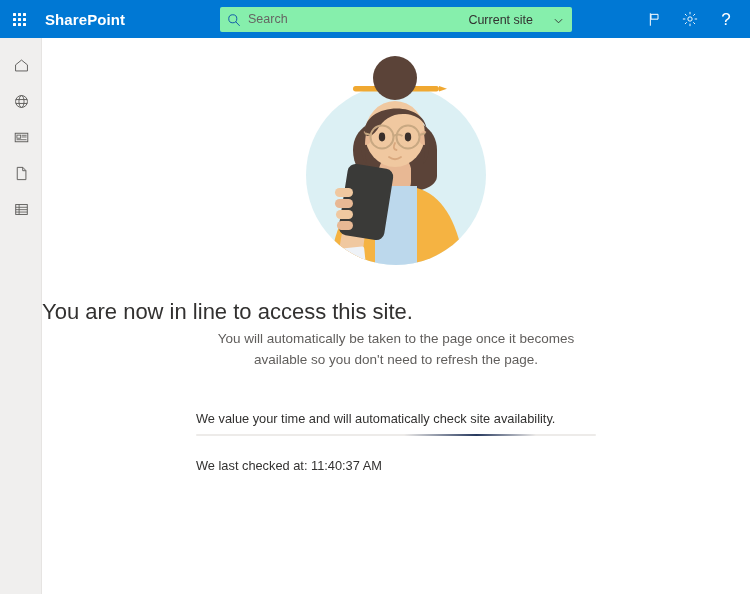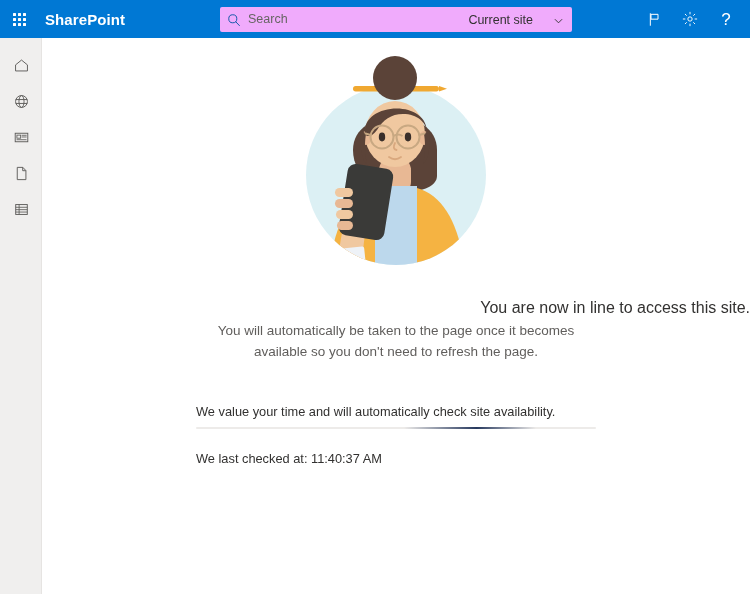--- a/index.html
+++ b/index.html
@@ -56,21 +56,21 @@
     white-space: nowrap;
     cursor: pointer;
   }
 
   .search-wrap {
     position: absolute;
     left: 220px;
     top: 7px;
     width: 352px;
     height: 25px;
-    background: #f0abfc;
+    background: #86efac;
     border-radius: 2px;
     display: flex;
     align-items: center;
     box-sizing: border-box;
   }
   .search-icon {
     width: 28px;
     display: flex;
     align-items: center;
     justify-content: center;
@@ -161,22 +161,22 @@
 
   
   .art-wrap {
     display: flex;
     justify-content: center;
     padding-top: 12px;
   }
 
   
   .headline {
-    text-align: right;
-    font-size: 16px;
+    text-align: left;
+    font-size: 22px;
     font-weight: normal;
     color: #323130;
     margin: 18px 0 0 0;
     line-height: 1.3;
   }
   .subcopy {
     text-align: center;
     font-size: 13.5px;
     color: #605e5c;
     line-height: 1.55;

